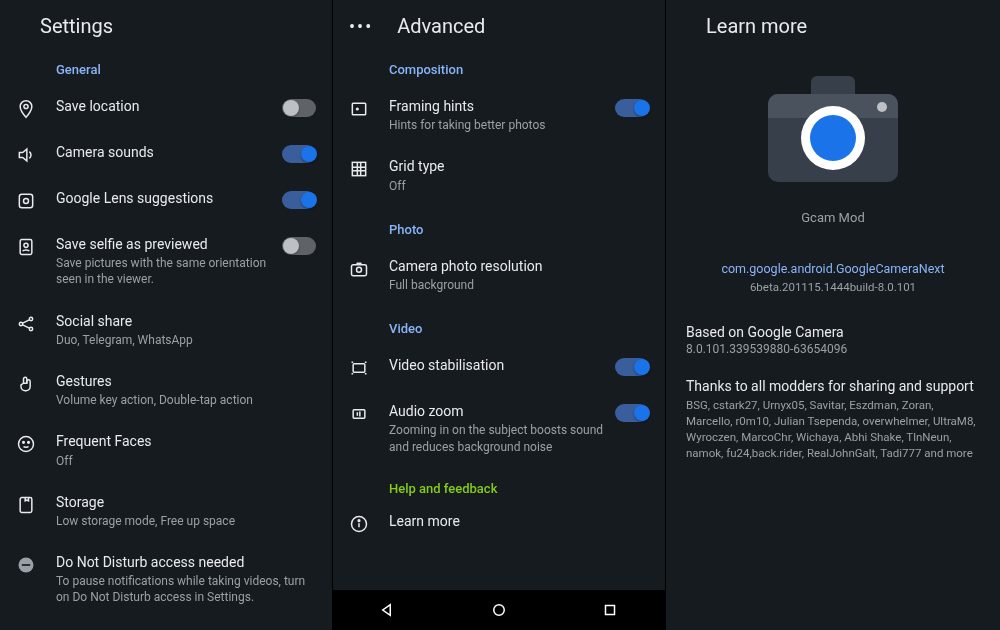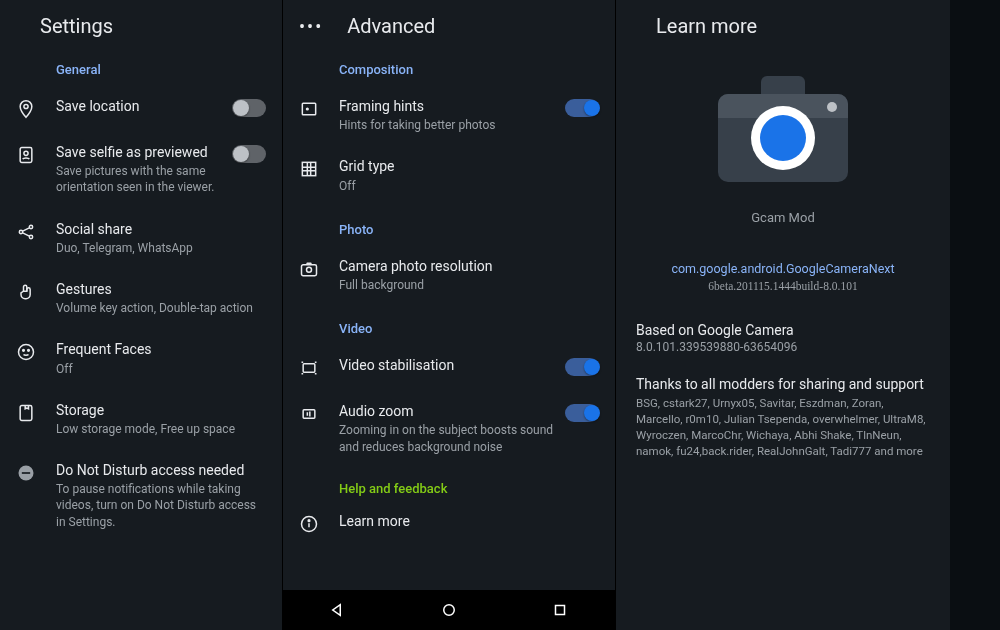--- a/index.html
+++ b/index.html
@@ -10,21 +10,21 @@
     color: #e8eaed;
     display: flex;
     overflow: hidden;
   }
   .panel {
     height: 630px;
     overflow: hidden;
     position: relative;
     background: #161b20;
   }
-  .panel.p1 { width: 283px; border-right: 1px solid #000; }
+  .panel.p1 { width: 333px; border-right: 1px solid #000; }
   .panel.p2 { width: 333px; border-right: 1px solid #000; }
   .panel.p3 { width: 334px; }
 
   .hdr {
     display: flex; align-items: center;
     padding: 14px 16px 8px 16px;
   }
   .hdr .back { color: #8ab4f8; margin-right: 24px; font-size: 20px; display:flex; align-items:center; }
   .hdr .dots { color: #e8eaed; margin-right: 24px; font-size: 18px; letter-spacing:2px; }
   .hdr .title { font-size: 20px; font-weight: 400; color: #e8eaed; }
@@ -72,21 +72,21 @@
     display: flex; justify-content: space-around; align-items: center;
   }
   .navbar .nb { color:#fff; font-size:16px; display:flex; align-items:center; }
   .navbar svg { width:18px; height:18px; }
 
   
   .about { padding: 0 20px; }
   .cam-wrap { display:flex; justify-content:center; padding: 20px 0 10px 0; }
   .appname { text-align:center; color:#9aa0a6; font-size:13px; margin-top:14px; margin-bottom:36px; }
   .pkg { text-align:center; color:#8ab4f8; font-size:12.5px;margin-top:12px; }
-  .build { text-align:center; color:#9aa0a6; font-size:11.5px; margin-top:4px; margin-bottom:30px;font-family:Liberation Serif, serif; }
+  .build { text-align:center; color:#9aa0a6; font-size:11.5px; margin-top:4px; margin-bottom:30px; }
   .based-t { color:#e8eaed; font-size:14px; }
   .based-s { color:#9aa0a6; font-size:12px; margin-top:2px; margin-bottom:22px; }
   .thanks-t { color:#e8eaed; font-size:14px; }
   .thanks-s { color:#9aa0a6; font-size:11.5px; line-height:1.4; margin-top:3px; }
 
   .help-label { color:#84cc16; font-size:13px; font-weight:500; padding: 14px 20px 4px 56px; }
 
   .cam-icon { width:140px; height:120px; position:relative; }
   .cam-body { position:absolute; left:5px; top:28px; width:130px; height:88px; background:#37404a; border-radius:10px; }
   .cam-hump { position:absolute; left:48px; top:10px; width:44px; height:28px; background:#37404a; border-radius:6px 6px 0 0; }
@@ -117,21 +117,45 @@
           <path d="M12 2a7 7 0 0 1 7 7c0 5-7 13-7 13S5 14 5 9a7 7 0 0 1 7-7z"></path>
           <circle cx="12" cy="9" r="2.5"></circle>
         </svg>
     </span>
     <div class="body">
         <div class="t">Save location</div>
       </div>
     <div class="toggle off"></div>
   </div>
 
-
+  <div class="row">
+    <span class="ic">
+      <svg viewBox="0 0 24 24" fill="none" stroke="currentColor" stroke-width="1.8">
+          <path d="M4 9h4l5-4v14l-5-4H4z"></path>
+          <path d="M16 8a5 5 0 0 1 0 8"></path>
+        </svg>
+    </span>
+    <div class="body">
+        <div class="t">Camera sounds</div>
+      </div>
+    <div class="toggle on"></div>
+  </div>
+
+  <div class="row">
+    <span class="ic">
+      <svg viewBox="0 0 24 24" fill="none" stroke="currentColor" stroke-width="1.8">
+          <rect x="4" y="4" width="16" height="16" rx="3"></rect>
+          <circle cx="12" cy="12" r="3"></circle>
+        </svg>
+    </span>
+    <div class="body">
+        <div class="t">Google Lens suggestions</div>
+      </div>
+    <div class="toggle on"></div>
+  </div>
 
   <div class="row">
     <span class="ic">
       <svg viewBox="0 0 24 24" fill="none" stroke="currentColor" stroke-width="1.8">
           <rect x="5" y="3" width="14" height="18" rx="2"></rect>
           <circle cx="12" cy="10" r="2.5"></circle>
           <path d="M8 17c1-2 7-2 8 0"></path>
         </svg>
     </span>
     <div class="body">

